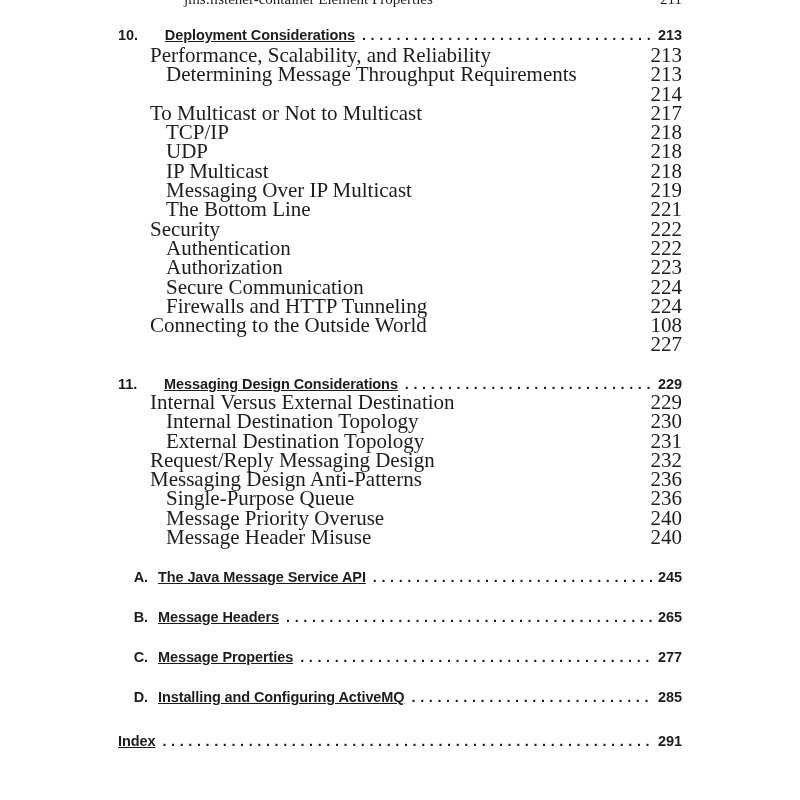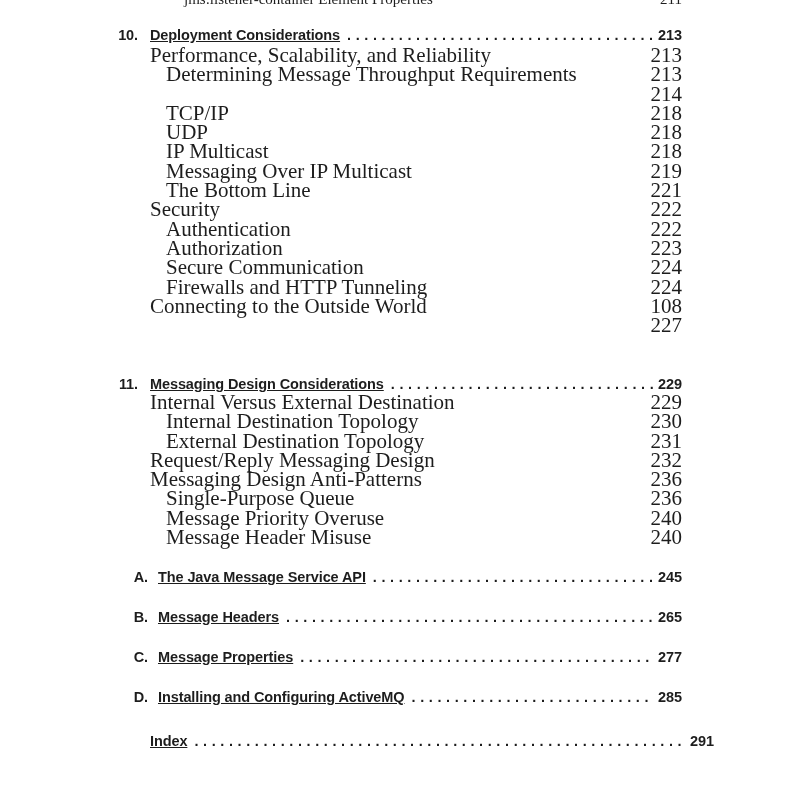--- a/index.html
+++ b/index.html
@@ -25,21 +25,21 @@
   .head {
     font-family: "Liberation Sans", sans-serif;
     font-weight: 700;
     font-size: 14.5px;
     letter-spacing: -0.1px;
   }
   .num {
     flex: 0 0 32px;
     box-sizing: border-box;
     text-align: right;
-    padding-right: 12px;
+    padding-right: 27px;
   }
   .num.appendix {
     flex: 0 0 40px;
     padding-right: 10px;
   }
   .title { flex: 0 0 auto; text-decoration: underline; }
   .leader {
     flex: 1 1 auto;
     overflow: hidden;
     white-space: nowrap;
@@ -93,20 +93,25 @@
       </div>
       <div class="entry lvl2">
         <span class="etitle">Determining Message Throughput Requirements</span>
         <span class="fill"></span>
         <span class="epage">213</span>
       </div>
       <div class="entry lvl2">
         <span class="fill"></span>
         <span class="epage">214</span>
       </div>
+      <div class="entry lvl1">
+        <span class="etitle">To Multicast or Not to Multicast</span>
+        <span class="fill"></span>
+        <span class="epage">217</span>
+      </div>
       <div class="entry lvl2">
         <span class="etitle">TCP/IP</span>
         <span class="fill"></span>
         <span class="epage">218</span>
       </div>
       <div class="entry lvl2">
         <span class="etitle">UDP</span>
         <span class="fill"></span>
         <span class="epage">218</span>
       </div>
@@ -225,18 +230,18 @@
       <span class="title">Message Properties</span>
       <span class="leader">........................................................................................................................</span>
       <span class="page">277</span>
     </div>
     <div class="row head appendix" style="top: 688px;">
       <span class="num appendix">D.</span>
       <span class="title">Installing and Configuring ActiveMQ</span>
       <span class="leader">........................................................................................................................</span>
       <span class="page">285</span>
     </div>
-    <div class="row head index" style="top: 732px; margin-left: 32px;">
+    <div class="row head index" style="top: 732px;">
       <span class="title">Index</span>
       <span class="leader">........................................................................................................................</span>
       <span class="page">291</span>
     </div>
   </div>
 
 </body></html>

